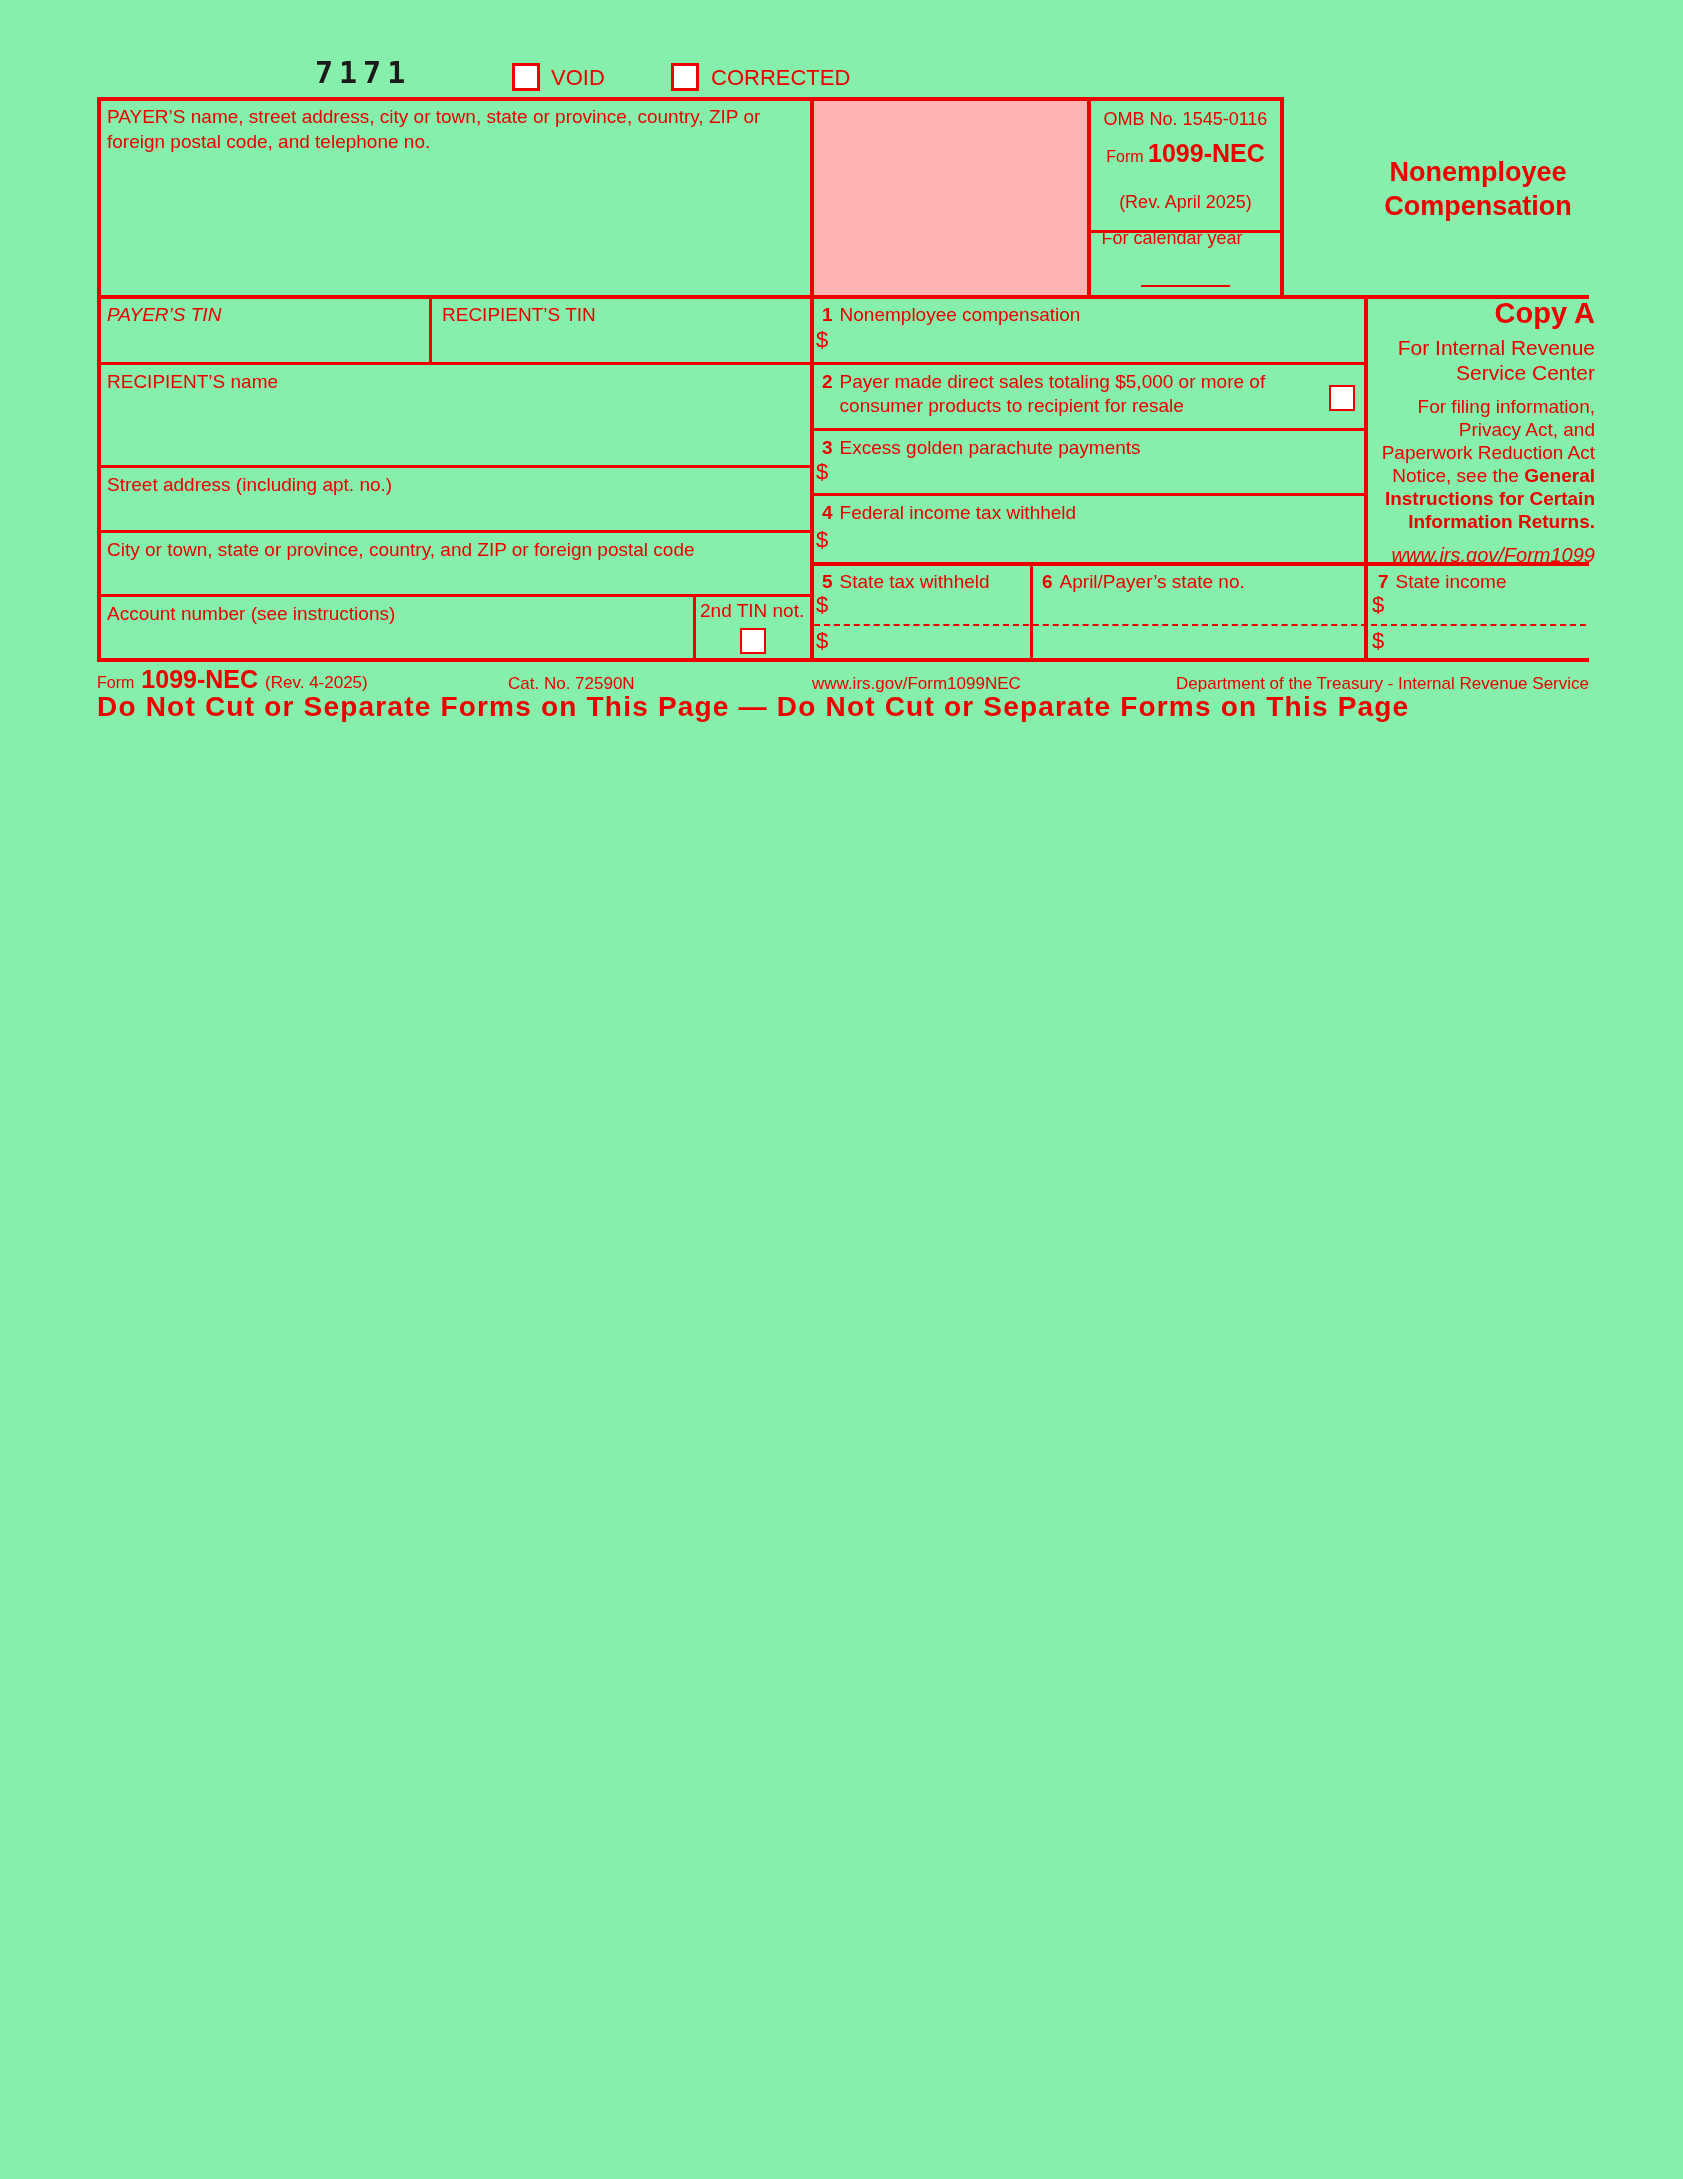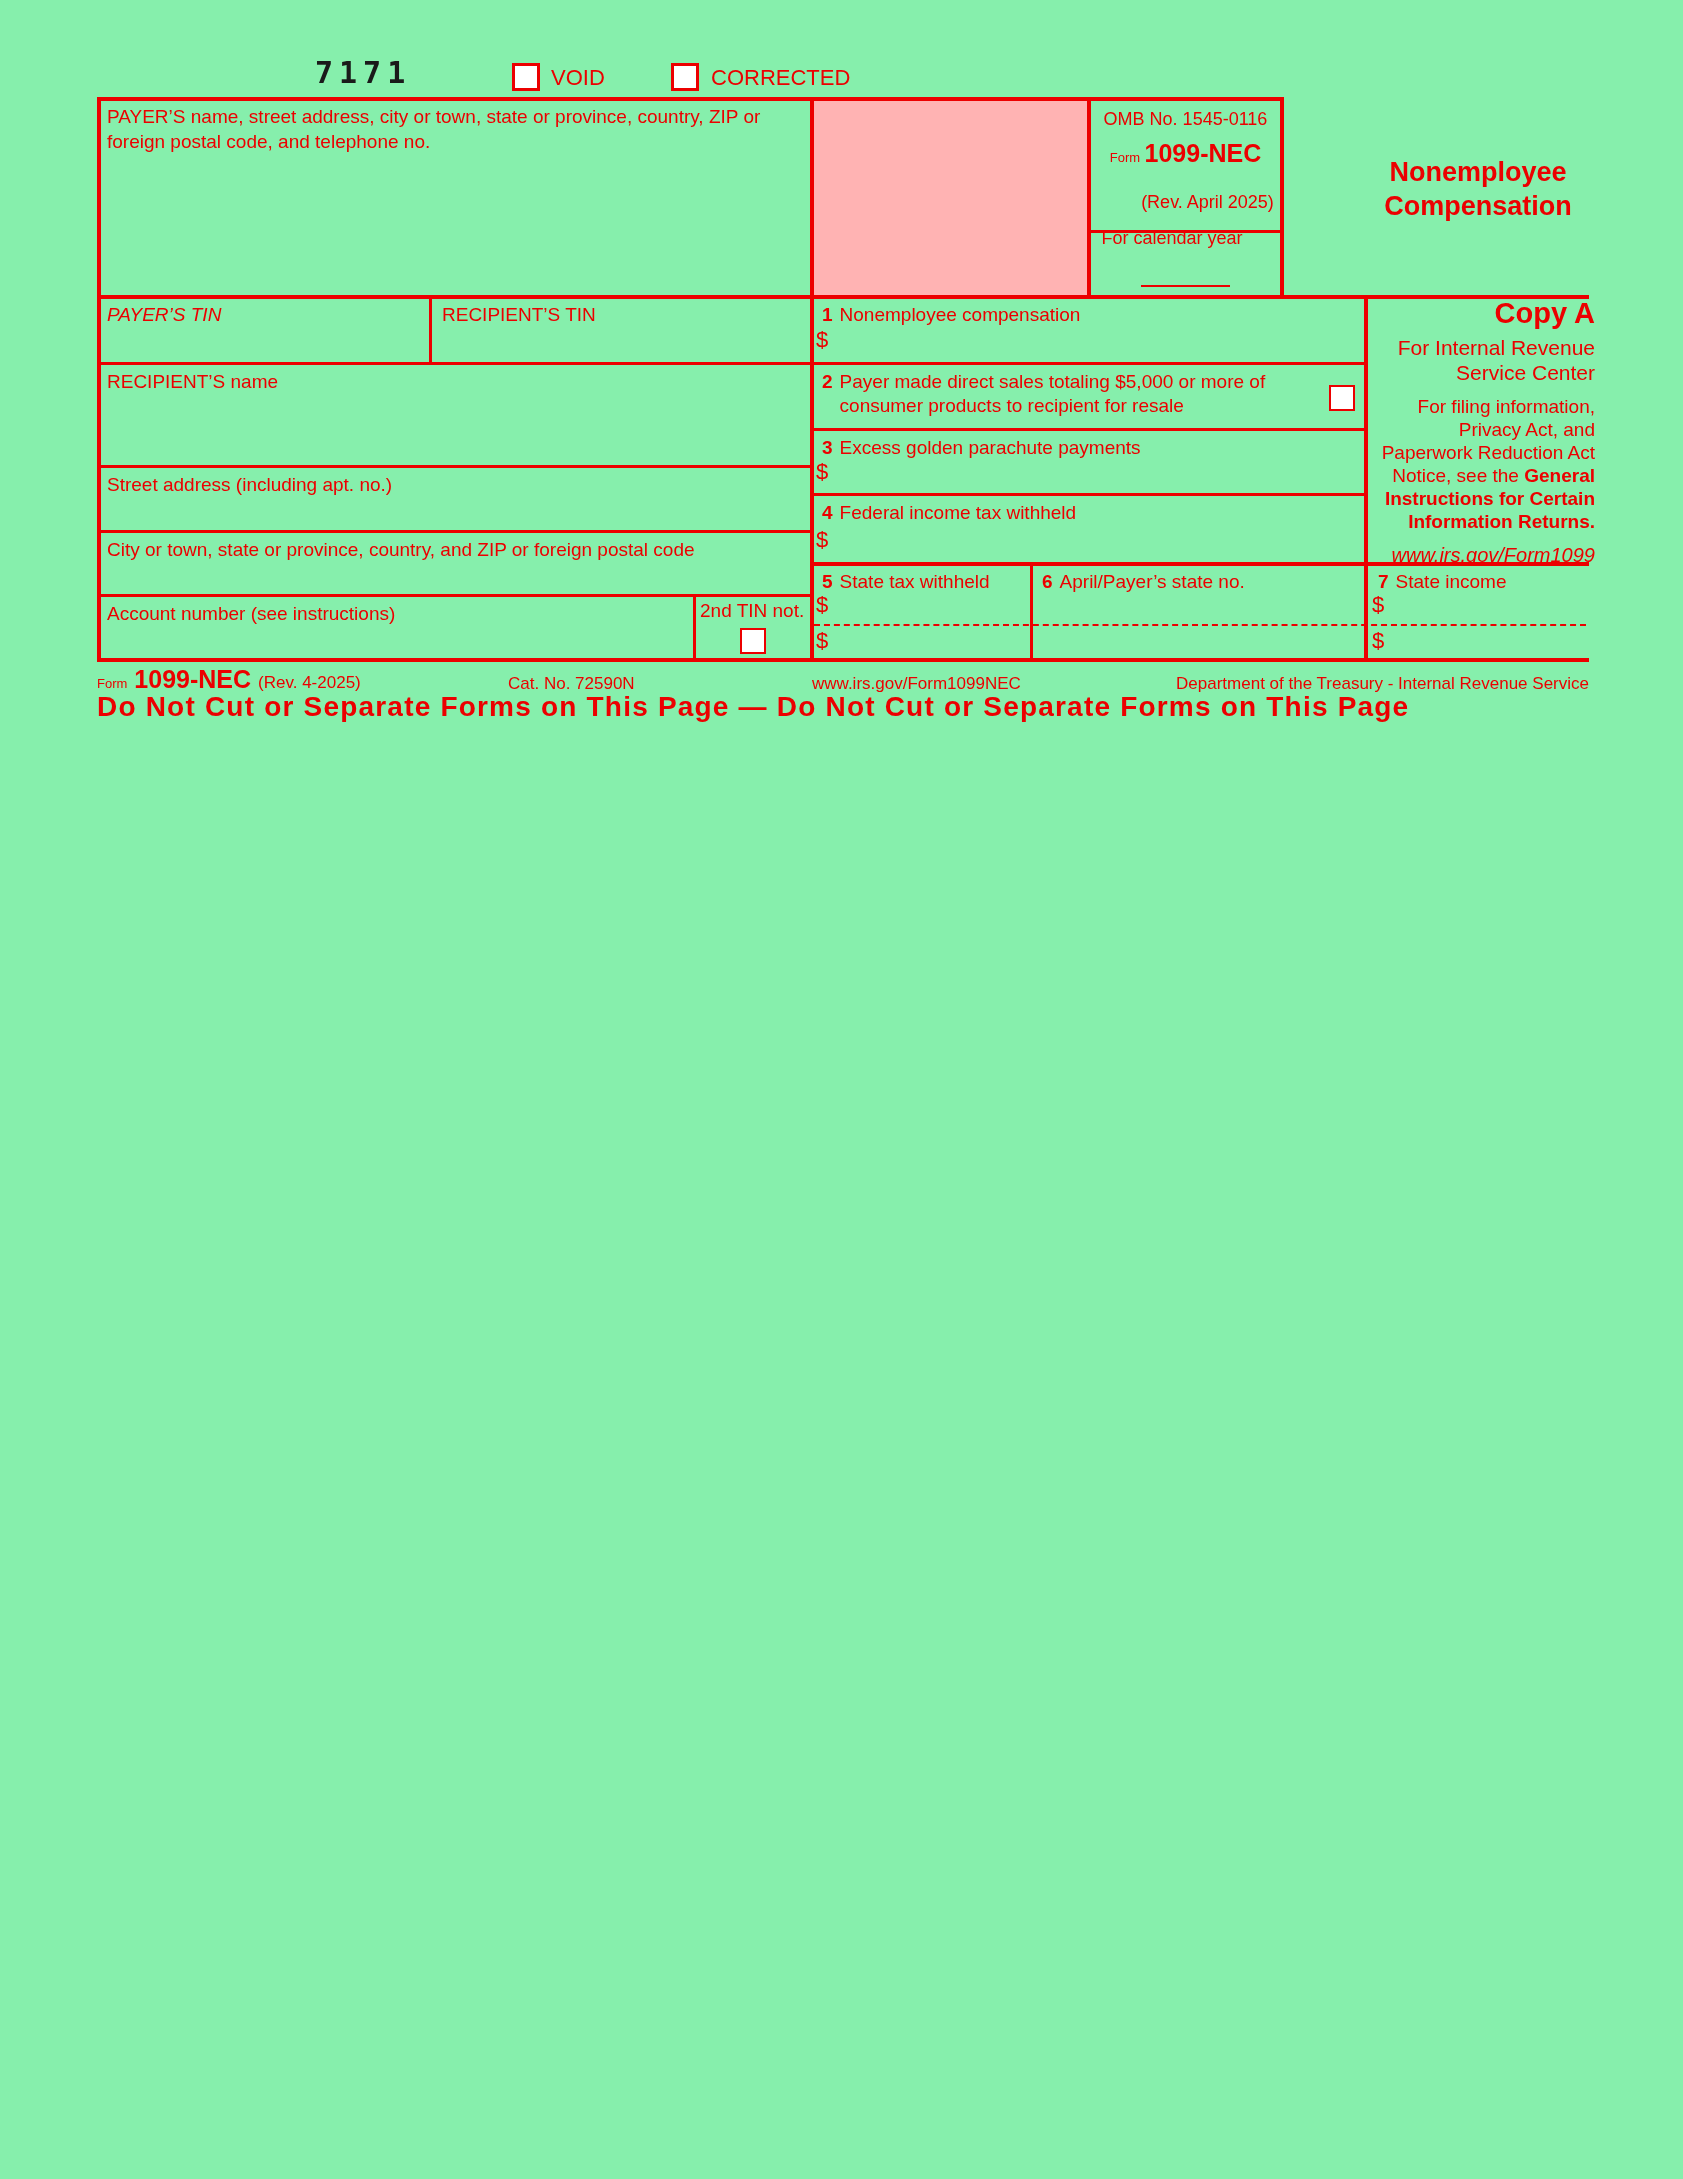--- a/index.html
+++ b/index.html
@@ -22,21 +22,21 @@
   .label{font-size:19px;line-height:1.3;}
   .box-label{display:flex;gap:7px;font-size:19px;line-height:1.25;align-items:flex-start;}
   .box-num{font-weight:bold;}
   .dollar{font-size:22px;line-height:1;}
   .print-code{
     font-family:"DejaVu Sans Mono",monospace;
     font-size:30px;letter-spacing:6px;color:#1A1A1A;font-weight:bold;
   }
   .chk-label{font-size:22px;}
   .omb-text{font-size:18px;text-align:center;}
-  .form-no-small{font-size:13px;}
+  .form-no-small{font-size:16px;}
   .form-no-big{font-size:25px;font-weight:bold;}
   .big-title{font-size:27px;font-weight:bold;line-height:1.25;text-align:center;}
   .copy-a-block{text-align:right;margin-left:8px;}
   .copy-a-title{font-size:29px;font-weight:bold;line-height:1;}
   .copy-a-sub{font-size:21px;font-weight:normal;line-height:1.18;margin-top:8px;}
   .copy-a-notice{font-size:19px;line-height:1.22;margin-top:9px;}
   .copy-a-url{font-size:20px;font-style:italic;margin-top:10px;}
   .footer-text{font-size:17px;}
   .do-not-cut{font-size:28px;font-weight:bold;letter-spacing:1.2px;white-space:nowrap;}
   .entry{position:absolute;}
@@ -80,21 +80,21 @@
   <div class="red-line" style="left:693px;top:594px;width:3px;height:67px;"></div>
 
   <div class="abs label" style="left:107px;top:105px;width:693px;">PAYER’S name, street address, city or town, state or province, country, ZIP or foreign postal code, and telephone no.</div>
   <div class="entry" style="left:103px;top:156px;width:703px;height:137px;"></div>
 
   <div class="abs omb-text" style="left:1091px;top:109px;width:189px;">OMB No. 1545-0116</div>
   <div class="abs" style="left:1091px;top:139px;width:189px;text-align:center;">
     <span class="form-no-small">Form</span>
     <span class="form-no-big">1099-NEC</span>
   </div>
-  <div class="abs omb-text" style="left:1091px;top:192px;width:189px;margin-left:22px;">(Rev. April 2025)</div>
+  <div class="abs omb-text" style="left:1091px;top:192px;width:189px;">(Rev. April 2025)</div>
 
   <div class="abs omb-text" style="left:1091px;top:228px;width:162px;">For calendar year</div>
   <div class="red-line" style="left:1141px;top:285px;width:89px;height:2px;"></div>
 
   <div class="abs big-title" style="left:1368px;top:156px;width:220px;">
     <div>Nonemployee</div>
     <div>Compensation</div>
   </div>
 
   <div class="abs label" style="left:107px;top:303px;font-style:italic;">PAYER’S TIN</div>

